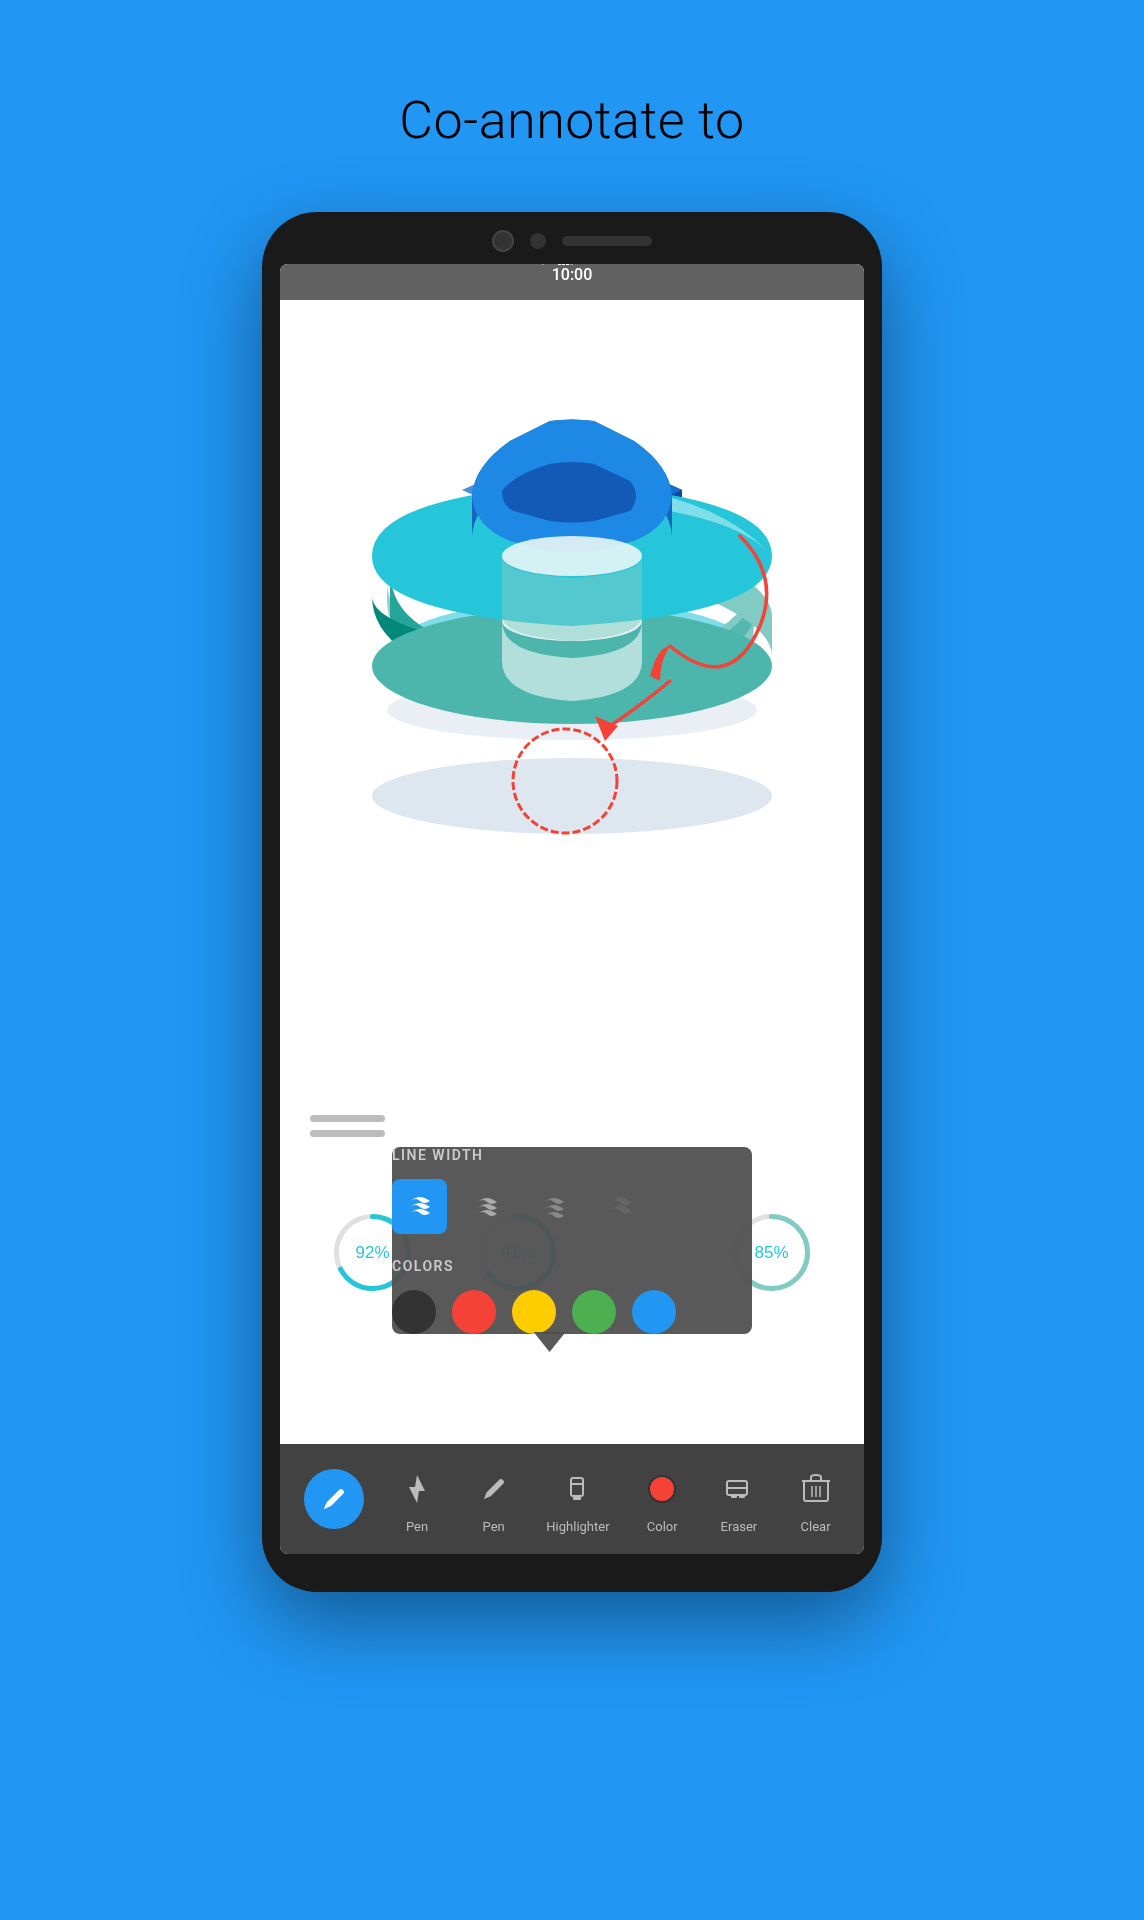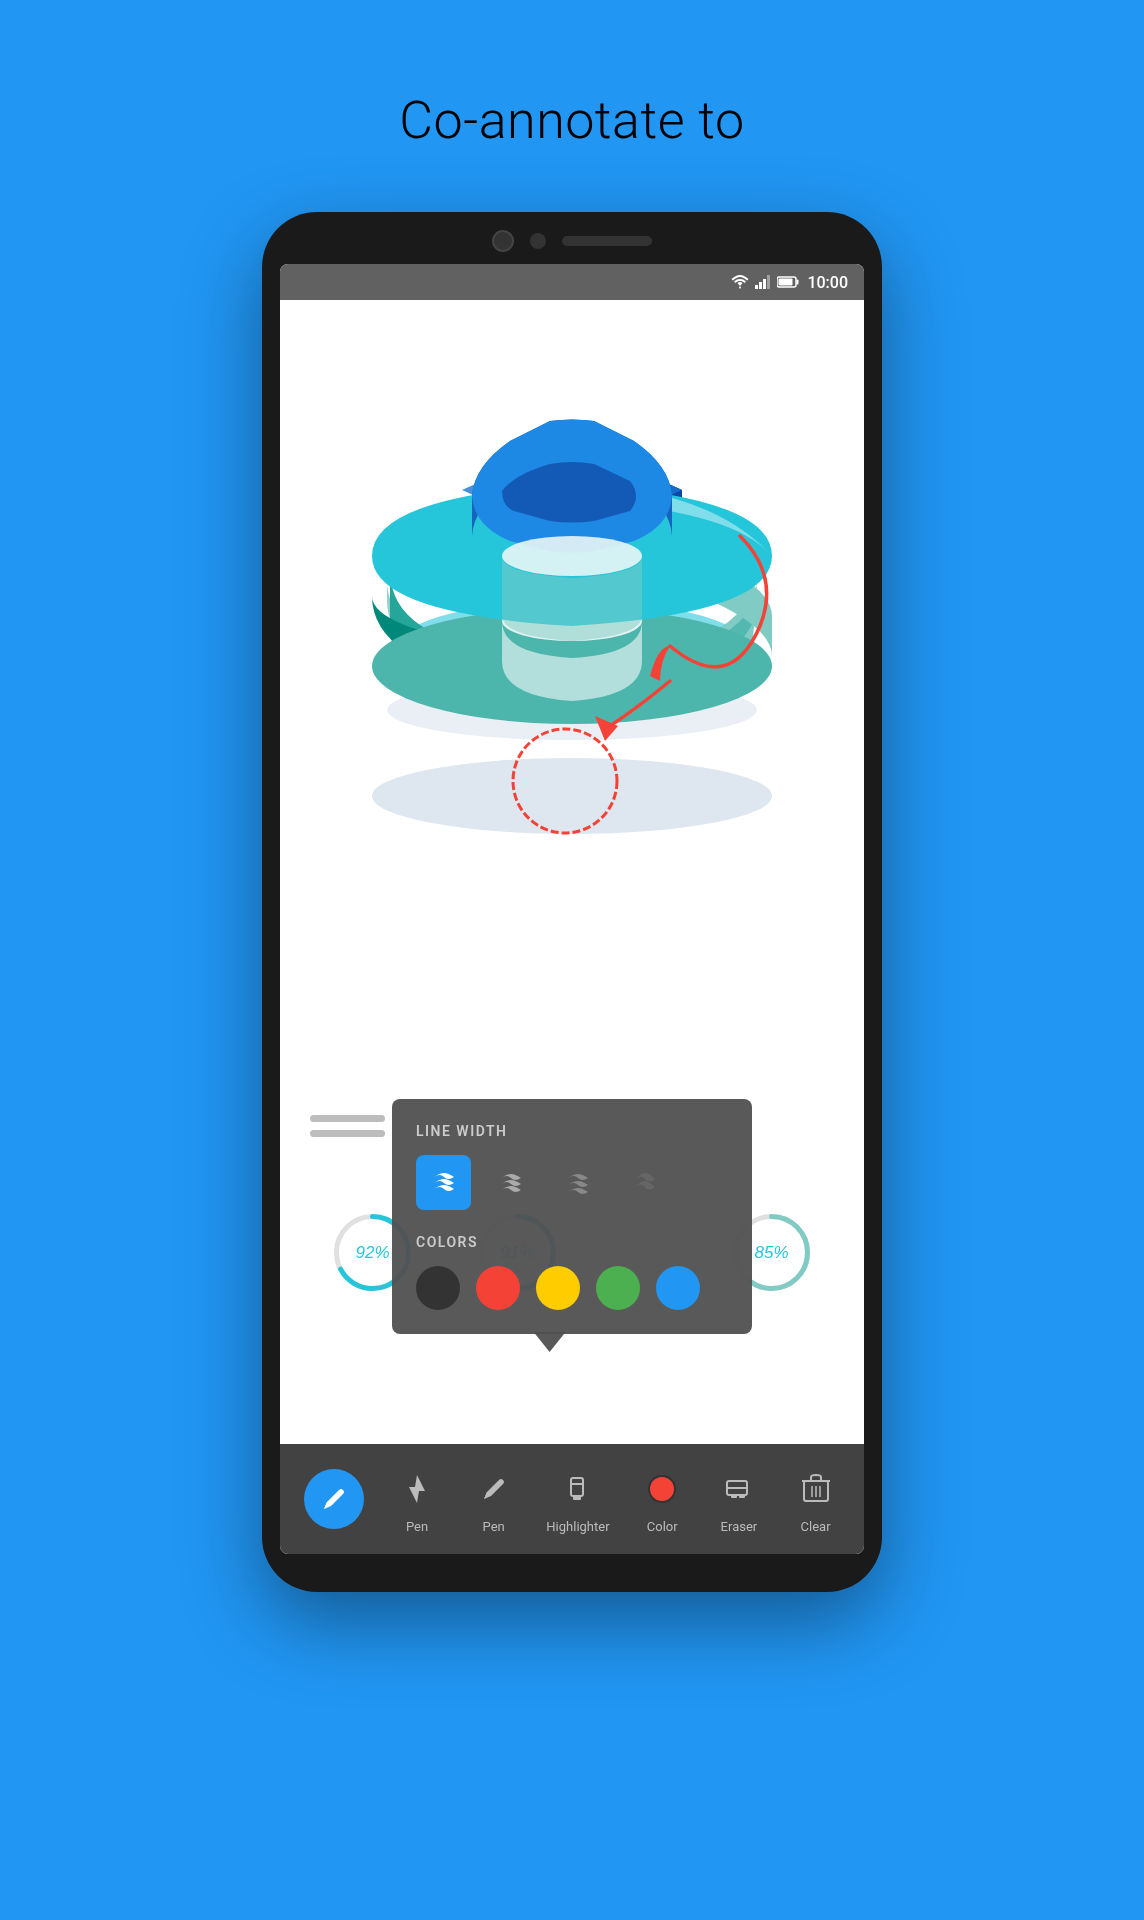--- a/index.html
+++ b/index.html
@@ -80,20 +80,21 @@
 
     
     .status-bar {
       background: #616161;
       height: 36px;
       display: flex;
       align-items: center;
       justify-content: flex-end;
       padding: 16px 16px;
       flex-shrink: 0;
+      flex-direction: column;
     }
     .status-bar .time {
       color: white;
       font-size: 16px;
       font-weight: 500;
     }
     .status-icons {
       display: flex;
       align-items: center;
       gap: 6px;
@@ -125,33 +126,31 @@
       align-items: center;
       padding: 10px 20px;
       position: relative;
     }
 
     .stat-item {
       display: flex;
       flex-direction: column;
       align-items: flex-end;
       gap: 8px;
-      font-style: italic;
     }
 
     
     .popup-panel {
       position: absolute;
       bottom: 0;
       left: 50%;
       transform: translateX(-50%);
       width: 380px;
       background: rgba(80, 80, 80, 0.95);
       border-radius: 8px;
-      padding: 24px;
       z-index: 10;
     }
 
     .popup-panel::after {
       content: '';
       position: absolute;
       bottom: -18px;
       left: 50%;
       transform: translateX(-120%);
       width: 0;

